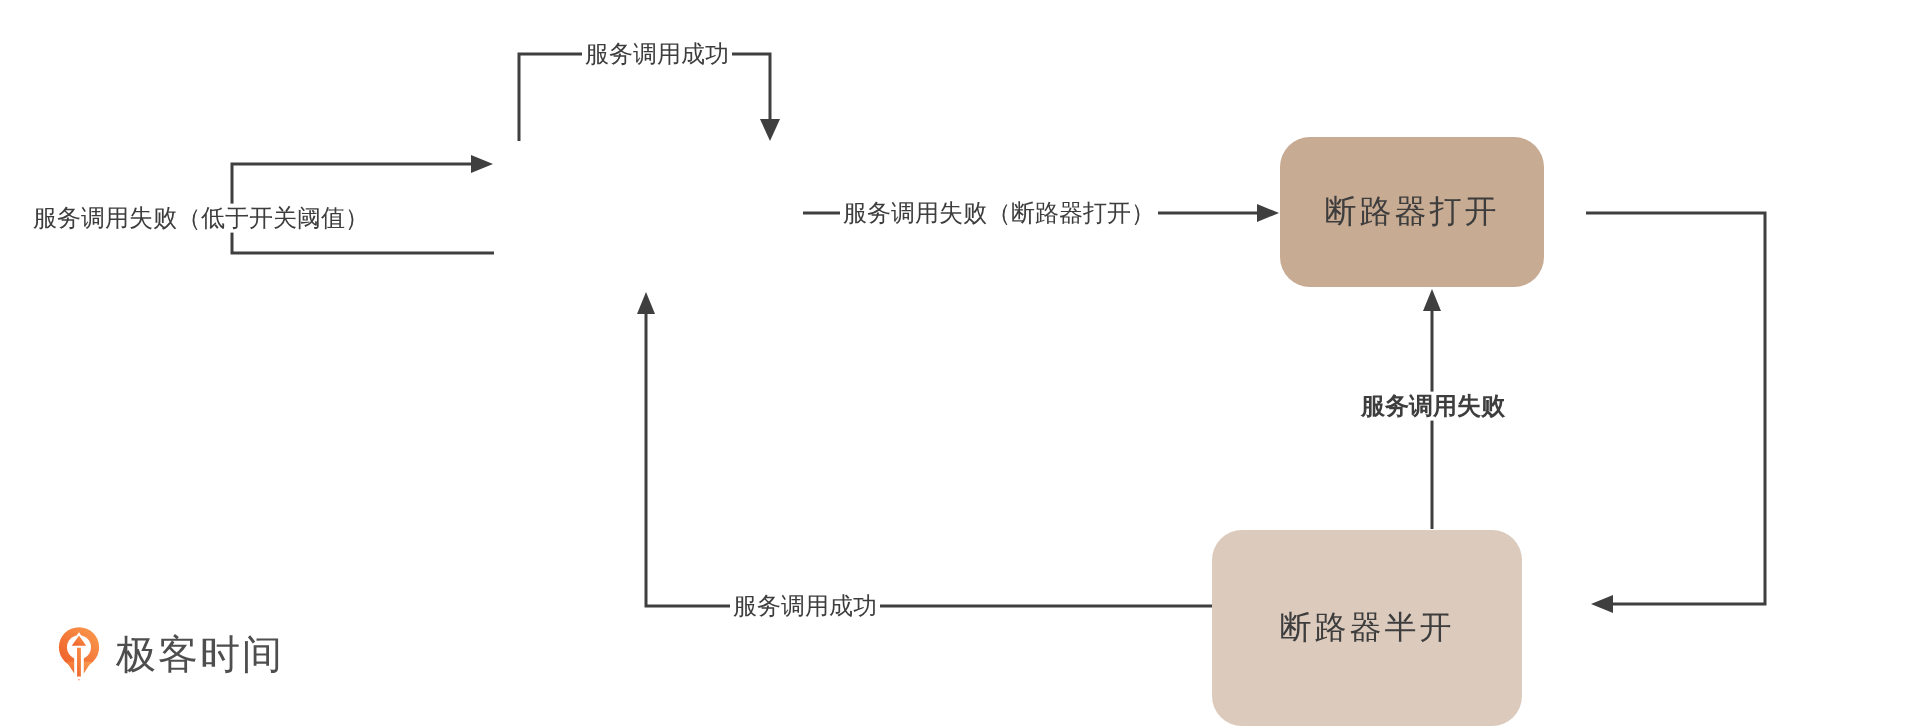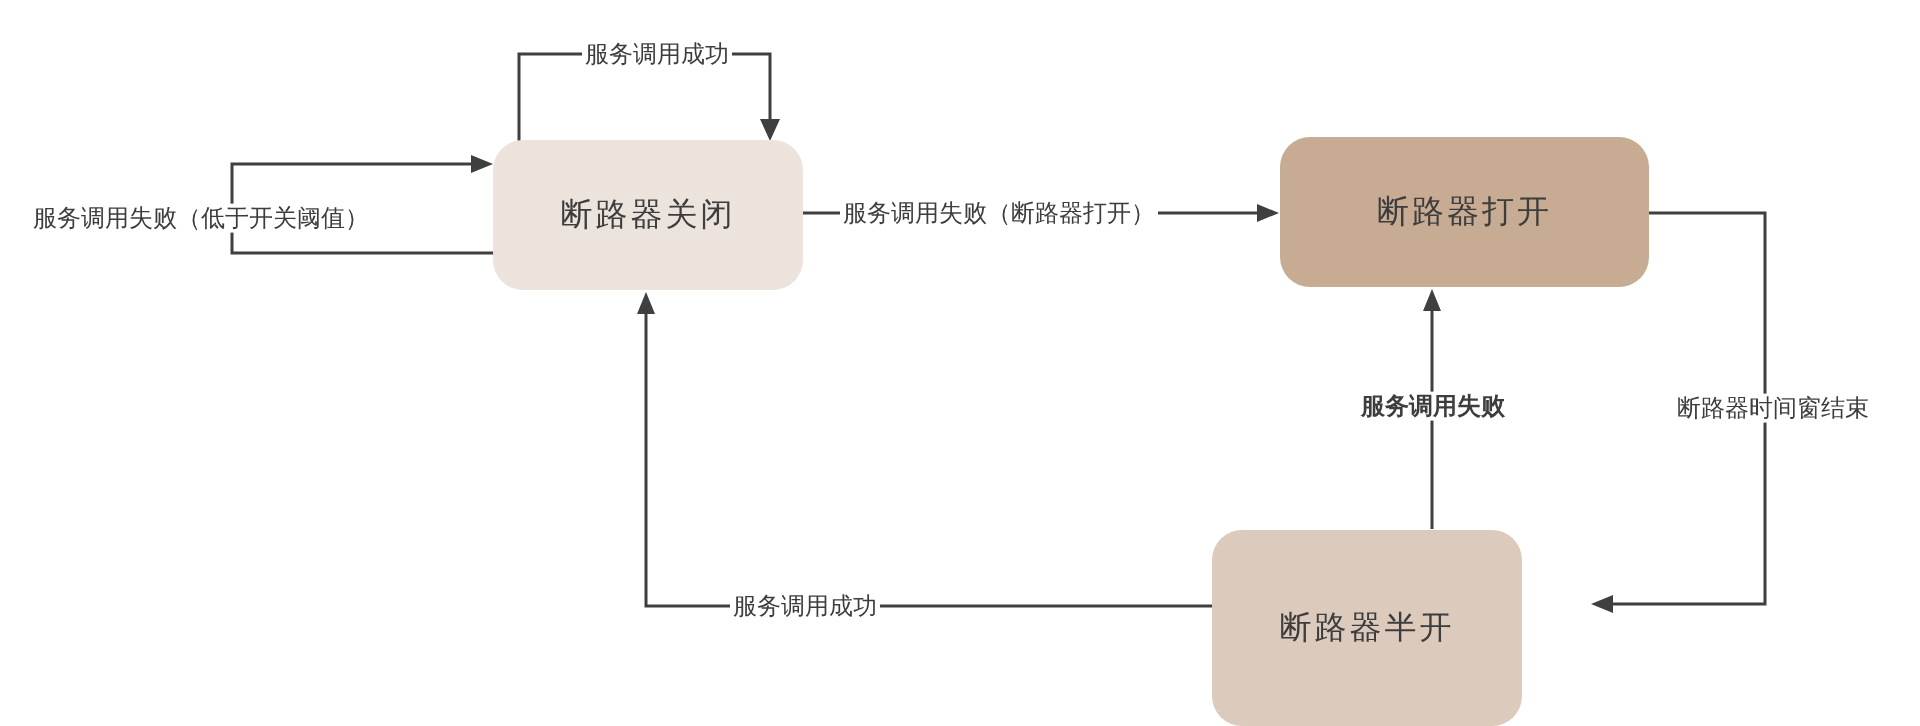--- a/index.html
+++ b/index.html
@@ -38,21 +38,21 @@
     position: absolute;
     display: flex;
     align-items: center;
     justify-content: center;
     border-radius: 30px;
     font-size: 32px;
     letter-spacing: 3px;
     color: var(--text);
   }
   .node-closed   { left: 493px;  top: 140px; width: 310px; height: 150px; background: var(--node_closed); }
-  .node-open     { left: 1280px; top: 137px; width: 369px; height: 150px; background: var(--node_open); font-family: Liberation Serif, serif; }
+  .node-open     { left: 1280px; top: 137px; width: 264px; height: 150px; background: var(--node_open); font-family: Liberation Serif, serif; }
   .node-half     { left: 1212px; top: 530px; width: 310px; height: 196px; background: var(--node_half_open); }
   .edge-label {
     position: absolute;
     font-size: 24px;
     line-height: 1.2;
     color: var(--text);
     background: var(--background);
     white-space: nowrap;
     padding: 0 3px;
   }
@@ -96,25 +96,39 @@
     <path class="edge-line" d="M1586,213 L1765,213 L1765,604 L1613,604"></path>
     <polygon class="arrowhead" points="1591,604 1613,595 1613,613"></polygon>
 
     <path class="edge-line" d="M1432,529 L1432,311"></path>
     <polygon class="arrowhead" points="1432,289 1423,311 1441,311"></polygon>
 
     <path class="edge-line" d="M1281,606 L646,606 L646,314"></path>
     <polygon class="arrowhead" points="646,292 637,314 655,314"></polygon>
   </svg>
 
-  <div class="node node-closed">断路器关闭</div>
   <div class="node node-open">断路器打开</div>
   <div class="node node-half">断路器半开</div>
 
   <div class="edge-label lbl-center lbl-loop-success">服务调用成功</div>
   <div class="edge-label lbl-vcenter lbl-fail-below">服务调用失败（低于开关阈值）</div>
   <div class="edge-label lbl-vcenter lbl-fail-reach">服务调用失败（断路器打开）</div>
-  <div class="edge-label lbl-center lbl-time-window">断路器时间窗结束</div>
   <div class="edge-label lbl-center lbl-fail-half">服务调用失败</div>
   <div class="edge-label lbl-center lbl-success-half">服务调用成功</div>
 
+  <div class="logo">
+    <svg width="46" height="60" viewBox="0 0 48 60" xmlns="http://www.w3.org/2000/svg">
+      <defs>
+        <linearGradient id="gt-grad" x1="0%" y1="100%" x2="100%" y2="0%">
+          <stop offset="0" stop-color="#ED5B25"></stop>
+          <stop offset="1" stop-color="#FB9C50"></stop>
+        </linearGradient>
+      </defs>
+      <circle cx="24" cy="23" r="21" fill="url(#gt-grad)"></circle>
+      <path d="M11,38 L24,58 L37,38 Z" fill="url(#gt-grad)"></path>
+      <circle cx="24" cy="23" r="12.5" fill="#FFFFFF"></circle>
+      <rect x="20.5" y="20" width="7" height="35" fill="url(#gt-grad)" stroke="#FFFFFF" stroke-width="3"></rect>
+      <polygon points="24,9 14.5,22.5 33.5,22.5" fill="url(#gt-grad)" stroke="#FFFFFF" stroke-width="2"></polygon>
+    </svg>
+    <span class="logo-text">极客时间</span>
+  </div>
 
 </div>
 
 </body></html>

